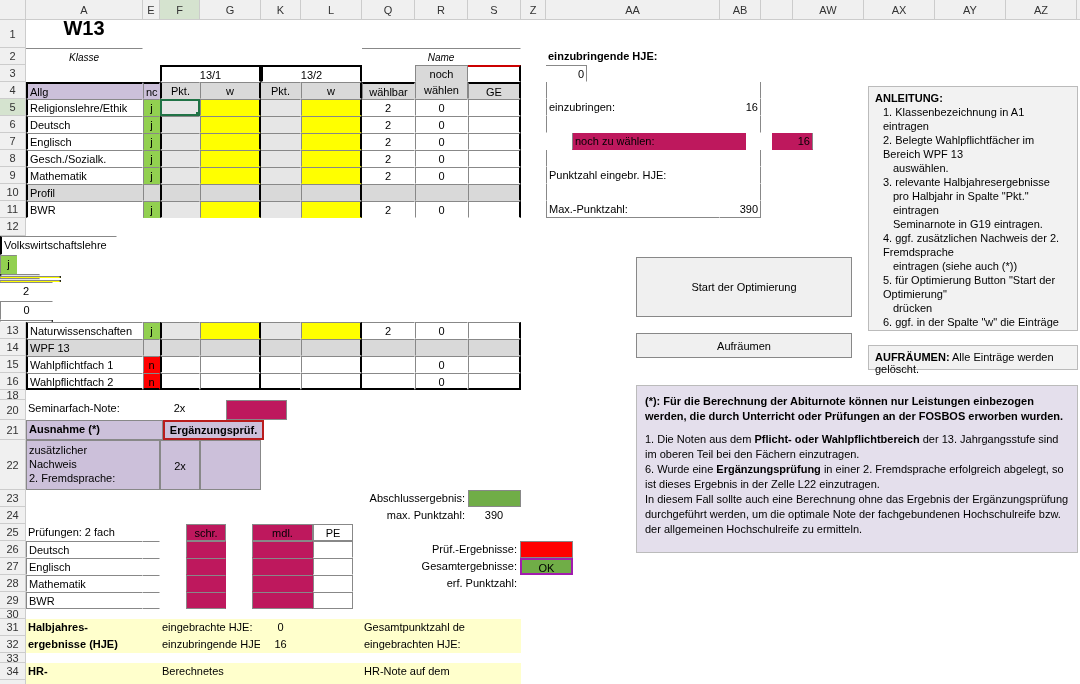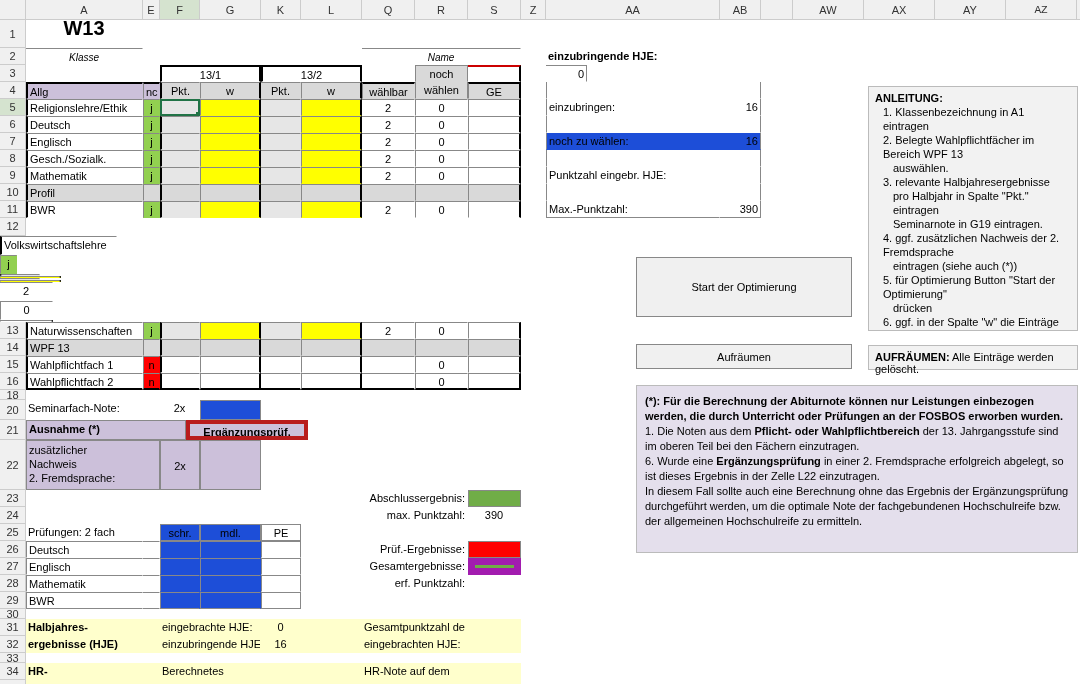--- a/index.html
+++ b/index.html
@@ -62,36 +62,36 @@
   .w-L { width: 61px; }
   .w-Q { width: 53px; }
   .w-R { width: 53px; }
   .w-S { width: 53px; }
   .w-Z { width: 25px; }
   .w-AA { width: 174px; }
   .w-AB { width: 41px; }
   .w-AW { width: 71px; }
   .w-AX { width: 71px; }
   .w-AY { width: 71px; }
-  .w-AZ { width: 71px; font-family: Liberation Mono, monospace; }
+  .w-AZ { width: 71px; }
   .gap { width: 32px; }
   
   .h-tall { height: 28px; line-height: 28px; }
   .title-cell { font-size: 20px; font-weight: bold; text-align: center; }
   .sub-italic { font-style: italic; text-align: center; font-size: 10px; }
   .border-thick-l { border-left: 2px solid #000; }
   .border-thick-r { border-right: 2px solid #000; }
   .border-thick-t { border-top: 2px solid #000; }
   .border-thick-b { border-bottom: 2px solid #000; }
   .bg-yellow { background: #ffff00; }
   .bg-gray { background: #d9d9d9; }
   .bg-lightgray { background: #e6e6e6; }
   .bg-green-j { background: #92d050; }
   .bg-red-n { background: #ff0000; }
-  .bg-orange { background: #1d4ed8; }
+  .bg-orange { background: #be185d; margin-left: 26px; }
   .bg-lavender { background: #ccc0da; }
   .bg-lightyellow { background: #ffffcc; }
   .bg-green-ok { background: #70ad47; }
   .bg-red { background: #ff0000; }
   .center { text-align: center; }
   .right { text-align: right; }
   .bold { font-weight: bold; }
   .bt { border-top: 1px solid #888; }
   .bb { border-bottom: 1px solid #888; }
   .bl { border-left: 1px solid #888; }
@@ -394,22 +394,22 @@
   <div class="body-row" style="height:20px">
     <div class="row-header" style="line-height:20px">20</div>
     <div class="cell w-A">Seminarfach-Note:</div>
     <div class="cell w-E"></div>
     <div class="cell w-F center">2x</div>
     <div class="cell w-G bg-orange" style="border:1px solid #888"></div>
   </div>
 
   <div class="body-row" style="height:20px">
     <div class="row-header" style="line-height:20px">21</div>
-    <div class="cell bg-lavender bold" style="width:160px;border:1px solid #888">Ausnahme (*)</div>
-    <div class="cell bg-lavender center bold" style="width:122px;border:4px solid #b91c1c">Ergänzungsprüf.</div>
+    <div class="cell bg-lavender bold" style="width:137px;border:1px solid #888">Ausnahme (*)</div>
+    <div class="cell bg-lavender center bold" style="width:101px;border:2px solid #b91c1c">Ergänzungsprüf.</div>
   </div>
 
   <div class="body-row" style="height:50px">
     <div class="row-header" style="line-height:50px">22</div>
     <div class="cell bg-lavender" style="width:134px;border:1px solid #888;line-height:14px;padding:2px">
       <div>zusätzlicher</div>
       <div>Nachweis</div>
       <div>2. Fremdsprache:</div>
     </div>
     <div class="cell bg-lavender center" style="width:40px;border:1px solid #888;line-height:50px">2x</div>
@@ -452,21 +452,21 @@
   </div>
   <div class="body-row">
     <div class="row-header">27</div>
     <div class="cell w-A bt bl">Englisch</div>
     <div class="cell w-E bt"></div>
     <div class="cell w-F bg-orange bt bl"></div>
     <div class="cell w-G bg-orange bt bl"></div>
     <div class="cell w-K bt bl br"></div>
     <div class="cell w-L"></div>
     <div class="cell right" style="width:106px">Gesamtergebnisse:</div>
-    <div class="cell w-S bg-green-ok center" style="border:7px solid #a21caf;color:#000">OK</div>
+    <div class="cell w-S bg-green-ok center" style="border:2px solid #a21caf;color:#000">OK</div>
   </div>
   <div class="body-row">
     <div class="row-header">28</div>
     <div class="cell w-A bt bl">Mathematik</div>
     <div class="cell w-E bt"></div>
     <div class="cell w-F bg-orange bt bl"></div>
     <div class="cell w-G bg-orange bt bl"></div>
     <div class="cell w-K bt bl br"></div>
     <div class="cell w-L"></div>
     <div class="cell right" style="width:106px">erf. Punktzahl:</div>
@@ -521,21 +521,21 @@
     <div class="row-header">35</div>
     <div class="cell w-A bg-lightyellow bold">Durchschnittsnote:</div>
     <div class="cell w-E bg-lightyellow"></div>
     <div class="cell bg-lightyellow" style="width:101px">Ergebnis:</div>
     <div class="cell w-K bg-lightyellow"></div>
     <div class="cell w-L bg-lightyellow"></div>
     <div class="cell bg-lightyellow" style="width:159px">Abschlusszeugnis:</div>
   </div>
 
   <div class="button" style="left:636px;top:257px;width:216px;height:60px">Start der Optimierung</div>
-  <div class="button" style="left:636px;top:344px;width:216px;height:25px">Aufräumen</div>
+  <div class="button" style="left:636px;top:333px;width:216px;height:25px">Aufräumen</div>
 
   <div class="gray-panel" style="left:868px;top:86px;width:210px;height:245px;padding:4px 6px;line-height:14px;overflow:hidden">
     <div class="bold">ANLEITUNG:</div>
     <div style="padding-left:8px">1. Klassenbezeichnung in A1 eintragen</div>
     <div style="padding-left:8px">2. Belegte Wahlpflichtfächer im Bereich WPF 13</div>
     <div style="padding-left:18px">auswählen.</div>
     <div style="padding-left:8px">3. relevante Halbjahresergebnisse</div>
     <div style="padding-left:18px">pro Halbjahr in Spalte "Pkt." eintragen</div>
     <div style="padding-left:18px">Seminarnote in G19 eintragen.</div>
     <div style="padding-left:8px">4. ggf. zusätzlichen Nachweis der 2. Fremdsprache</div>
@@ -544,19 +544,19 @@
     <div style="padding-left:18px">drücken</div>
     <div style="padding-left:8px">6. ggf. in der Spalte "w" die Einträge ändern</div>
 
   </div>
 
   <div class="gray-panel" style="left:868px;top:345px;width:210px;height:25px;padding:5px 6px">
     <span class="bold">AUFRÄUMEN:</span><span> Alle Einträge werden gelöscht.</span>
   </div>
 
   <div class="lavender-panel" style="left:636px;top:385px;width:442px;height:168px;line-height:15px">
-    <div class="bold" style="">(*): Für die Berechnung der Abiturnote können nur Leistungen einbezogen werden, die durch Unterricht oder Prüfungen an der FOSBOS erworben wurden.</div>
+    <div class="bold" style="margin-bottom:8px">(*): Für die Berechnung der Abiturnote können nur Leistungen einbezogen werden, die durch Unterricht oder Prüfungen an der FOSBOS erworben wurden.</div>
     <div><span>1. Die Noten aus dem </span><span class="bold">Pflicht- oder Wahlpflichtbereich</span><span> der 13. Jahrgangsstufe sind im oberen Teil bei den Fächern einzutragen.</span></div>
     <div><span>6. Wurde eine </span><span class="bold">Ergänzungsprüfung</span><span> in einer 2. Fremdsprache erfolgreich abgelegt, so ist dieses Ergebnis in der Zelle L22 einzutragen.</span></div>
     <div>In diesem Fall sollte auch eine Berechnung ohne das Ergebnis der Ergänzungsprüfung durchgeführt werden, um die optimale Note der fachgebundenen Hochschulreife bzw. der allgemeinen Hochschulreife zu ermitteln.</div>
   </div>
 
 </div>
 
 </body></html>

